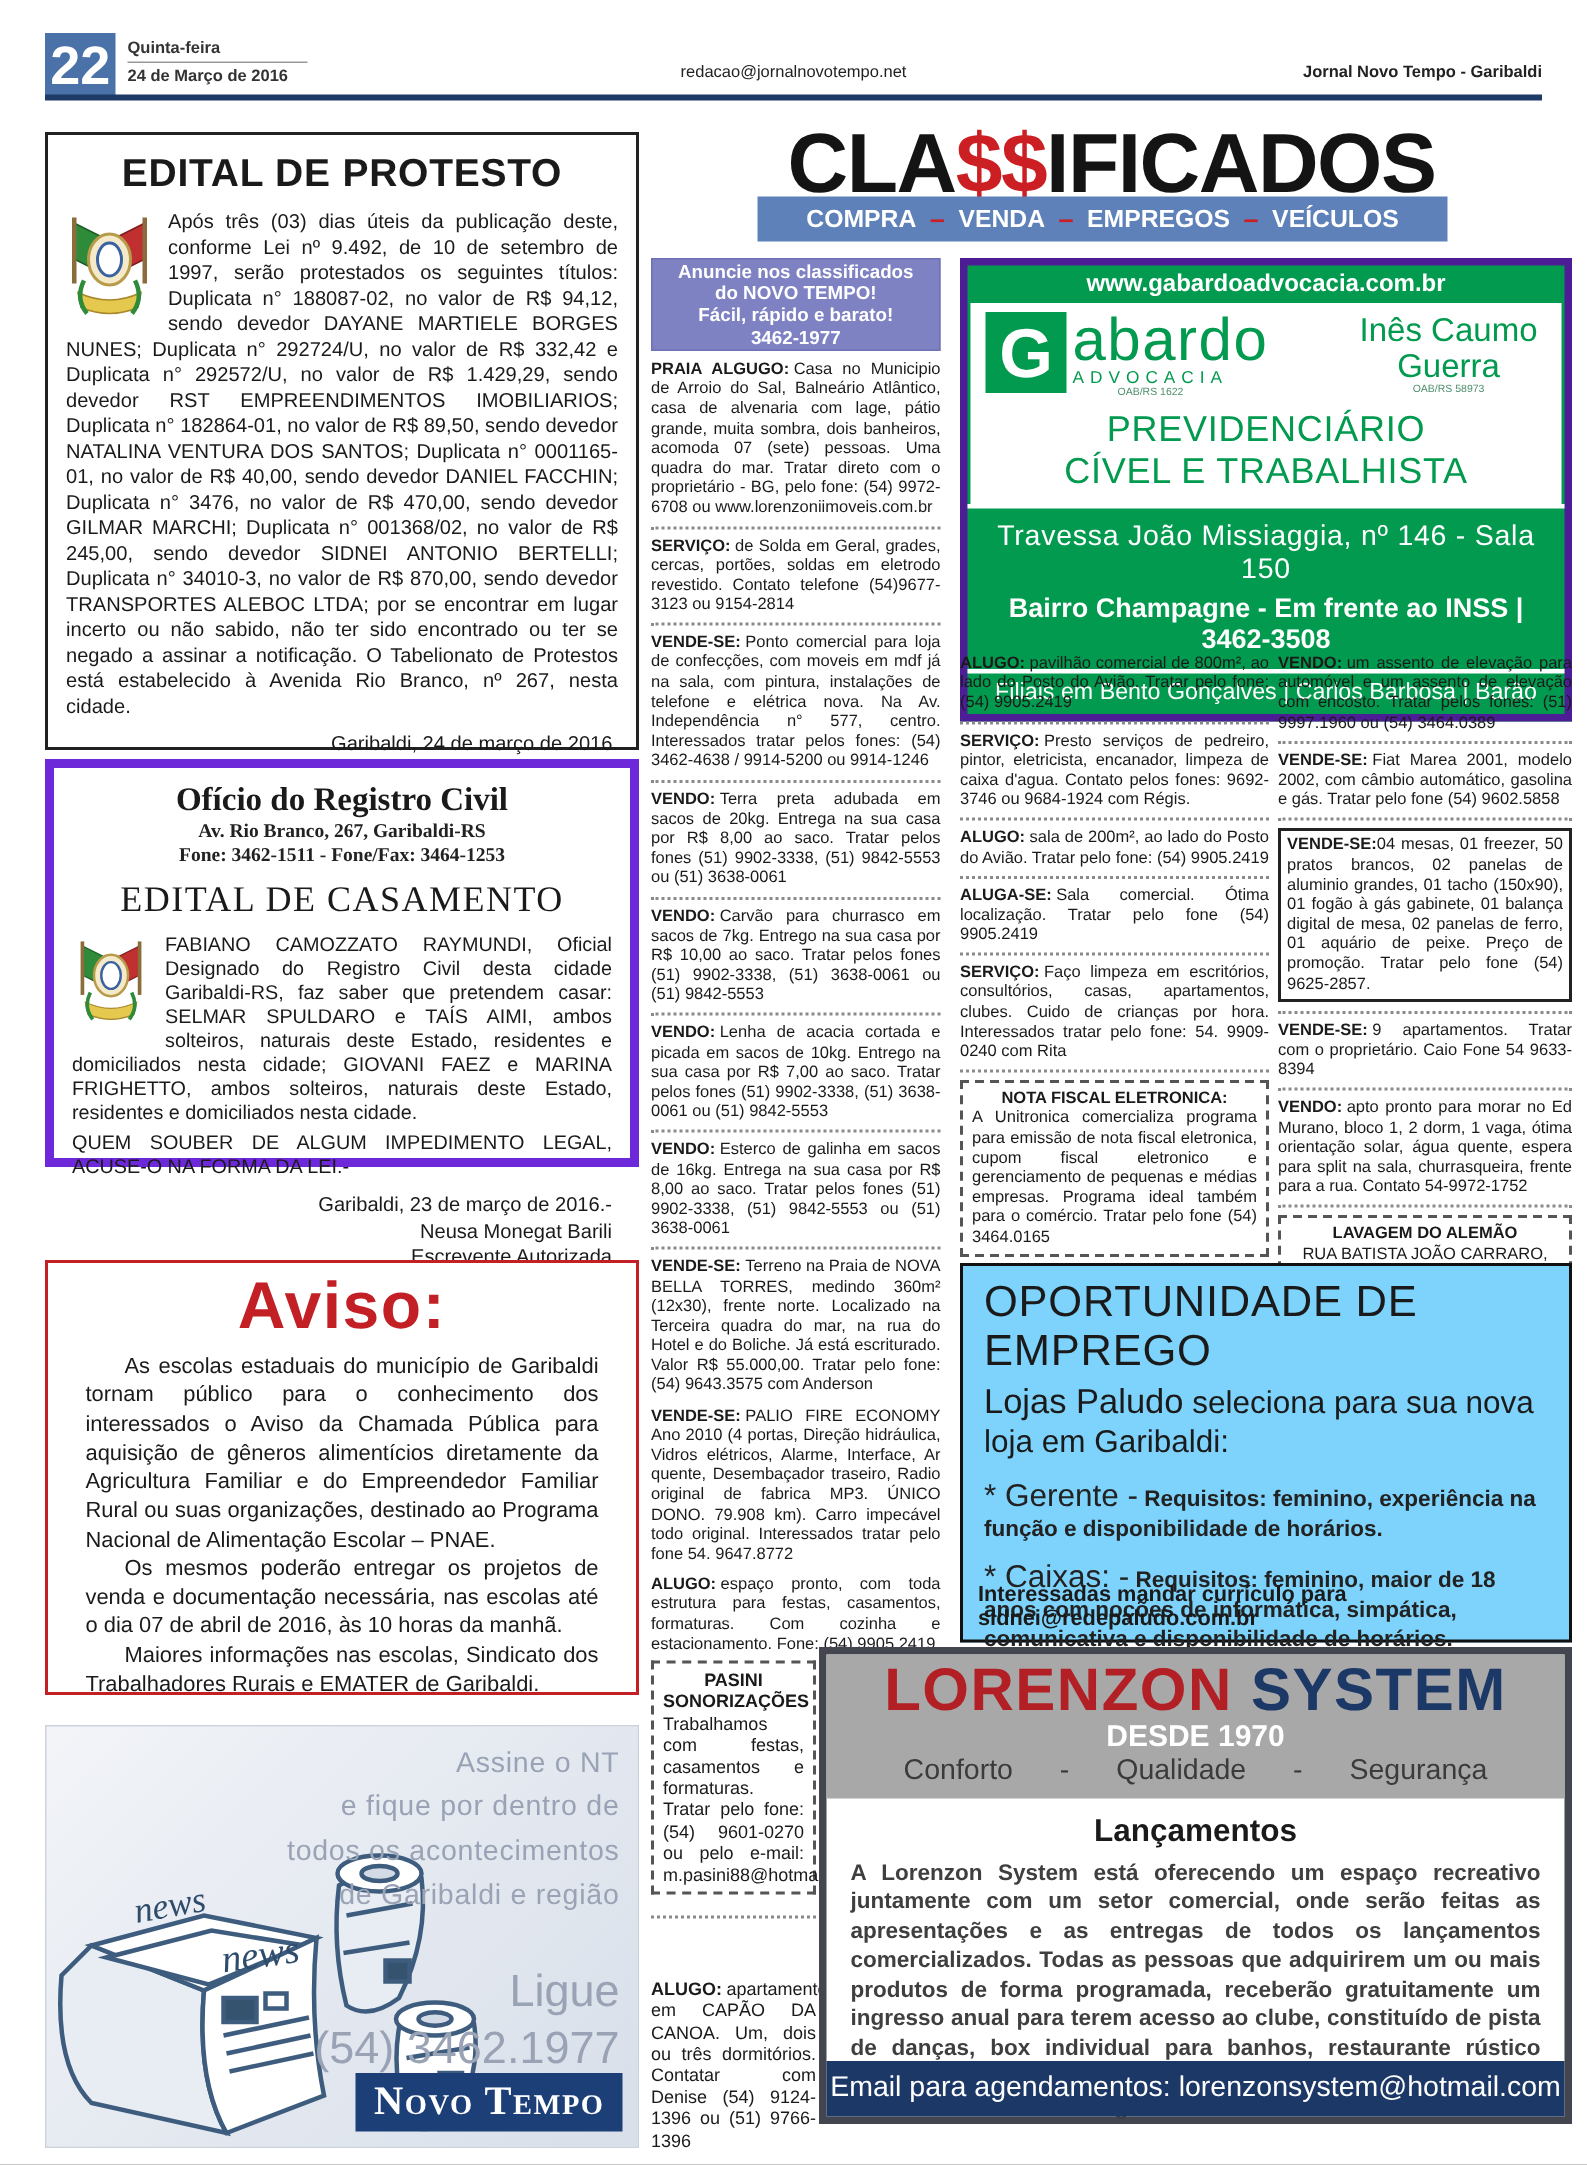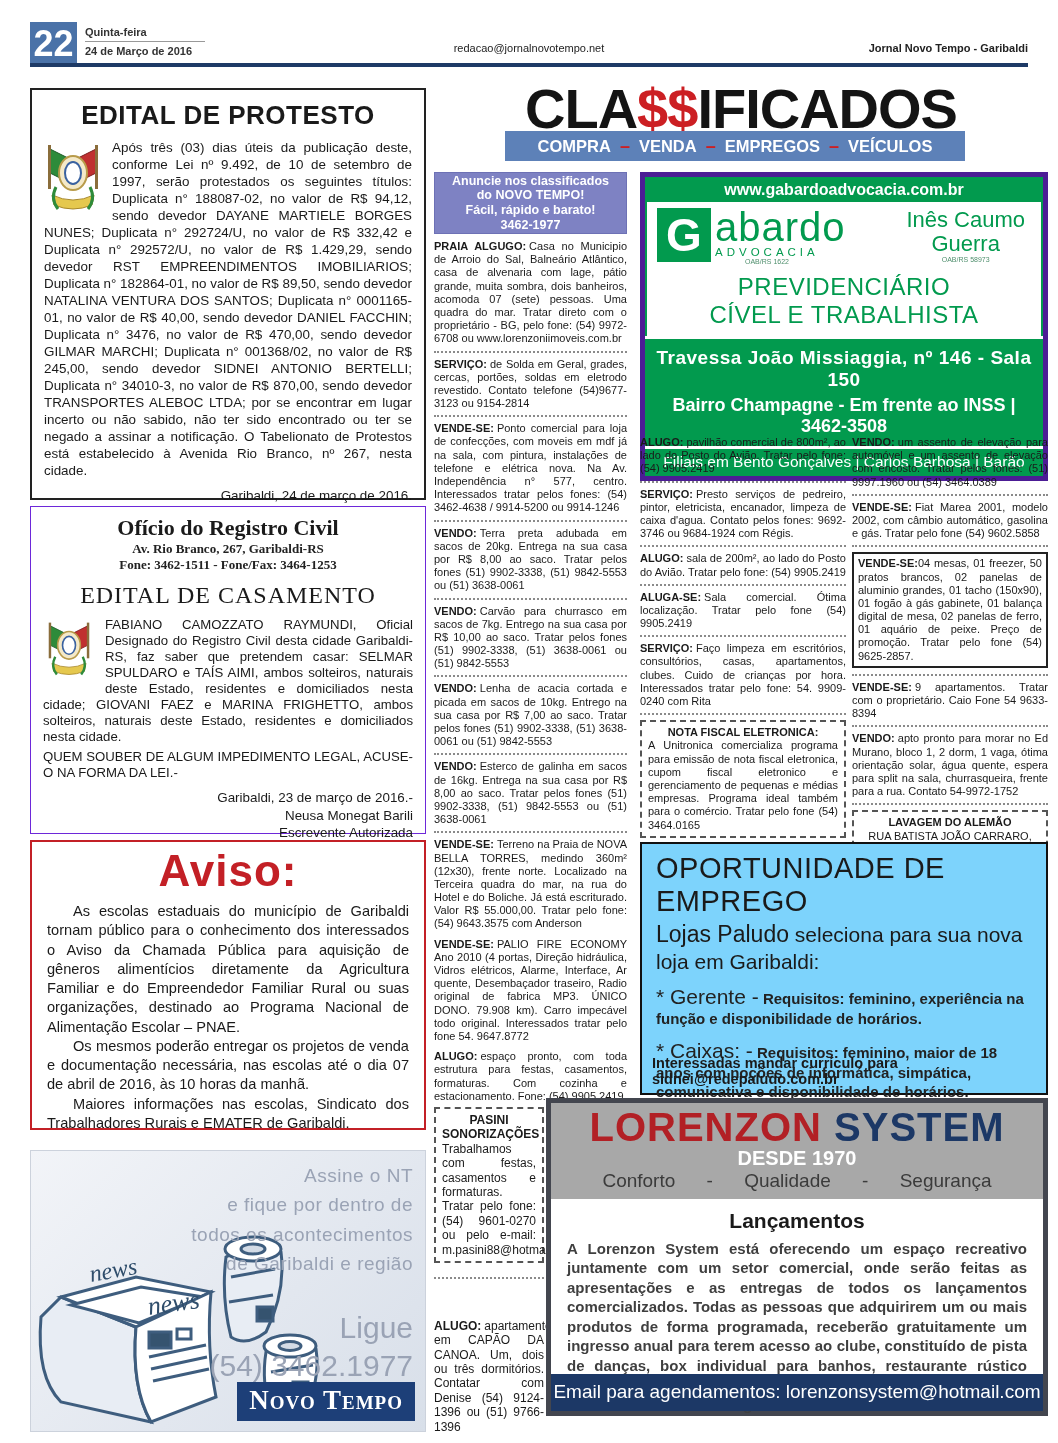--- a/index.html
+++ b/index.html
@@ -14,26 +14,26 @@
   .hdr-paper{position:absolute;right:30px;top:42px;font-size:11px;font-weight:bold;color:#222;}
   .hdr-rule{position:absolute;left:30px;right:30px;top:63px;height:4px;background:#1e3a66;}
   
   .box{position:absolute;left:30px;width:396px;box-sizing:border-box;background:#fff;}
   .protesto{top:88px;height:412px;border:2px solid #222;padding:8px 12px;}
   .protesto h2{margin:2px 0 8px;text-align:center;font-size:26px;letter-spacing:.5px;}
   .adtext{font-size:13.4px;line-height:1.27;text-align:justify;}
   .crest{float:left;width:58px;height:74px;margin:4px 10px 2px 0;}
   .indent{text-indent:38px;}
   .sig{ text-align:right;font-size:13.4px;line-height:1.3;margin-top:8px;}
-  .registro{top:506px;height:328px;border:1px solid #6d28d9;padding:6px 12px;}
+  .registro{top:506px;height:272px;border:6px solid #6d28d9;padding:6px 12px;}
   .registro .rtitle{text-align:center;font-family:"Liberation Serif",serif;font-weight:bold;font-size:22px;margin:2px 0 0;}
   .registro .raddr,.registro .rfone{text-align:center;font-family:"Liberation Serif",serif;font-size:13px;font-weight:bold;color:#222;line-height:1.25;}
   .registro .rsub{text-align:center;font-family:"Liberation Serif",serif;font-size:24px;margin:8px 0 8px;letter-spacing:1px;}
   .registro .adtext{font-size:13.2px;line-height:1.22;}
-  .aviso{top:840px;height:290px;border:2px solid #c32026;padding:4px 15px;}
+  .aviso{top:840px;height:290px;border:2px solid #c32026;padding:4px 25px;}
   .aviso h2{text-align:center;color:#c32026;font-size:44px;margin:0 0 6px;font-weight:900;letter-spacing:1px;}
   .aviso p{margin:0;font-size:14.6px;line-height:1.32;text-align:justify;text-indent:26px;}
   
   .assine{top:1150px;height:282px;border:1px solid #ccd2dc;background:linear-gradient(135deg,#f2f4f8 0%,#e2e7ef 60%,#d8dfe9 100%);}
   .assine .lines{position:absolute;top:10px;right:12px;text-align:right;color:#9aa3b5;font-size:19px;line-height:1.55;letter-spacing:.5px;}
   .assine .ligue{position:absolute;right:12px;top:158px;text-align:right;color:#9aa3b5;font-size:30px;line-height:1.25;padding-left:40px;}
   .assine .brand{position:absolute;right:10px;bottom:10px;background:#1d3f78;color:#fff;padding:3px 12px 5px;
                  font-family:"Liberation Serif",serif;font-variant:small-caps;font-weight:bold;font-size:27px;letter-spacing:1px;}
   .assine svg{position:absolute;left:0;bottom:4px;}
   
@@ -68,21 +68,21 @@
          display:flex;align-items:center;justify-content:center;font-family:"Liberation Sans",sans-serif;}
   .gab-word{margin-left:4px;color:#029a4e;}
   .gab-word .w{font-size:40px;line-height:.95;letter-spacing:1px;}
   .gab-word .adv{font-size:11.5px;letter-spacing:4px;margin-top:0;}
   .gab-word .oab{font-size:7px;color:#4f8f6d;margin-left:30px;}
   .gab-partner{text-align:center;color:#029a4e;margin-right:6px;}
   .gab-partner .n{font-size:22px;line-height:1.1;}
   .gab-partner .oab{font-size:7px;color:#4f8f6d;}
   .gab-areas{text-align:center;color:#029a4e;font-size:24px;line-height:1.15;margin-top:8px;letter-spacing:.5px;}
   .gab-band{border-top:3px solid #fff;color:#fff;text-align:center;padding:8px 4px 9px;}
-  .gab-band .a1{font-size:19px;font-weight:bold;letter-spacing:.5px;}
+  .gab-band .a1{font-size:19px;font-weight:normal;letter-spacing:.5px;}
   .gab-band .a2{font-size:18px;font-weight:bold;margin-top:4px;}
   .gab-filiais{border-top:3px solid #fff;color:#fff;text-align:center;font-size:15.5px;padding:4px 0 5px;}
   
   .oport{position:absolute;left:640px;top:842px;width:408px;height:253px;box-sizing:border-box;
          border:2px solid #111;padding:8px 14px;background:#7dd3fc;}
   .oport .t{font-size:29px;letter-spacing:.5px;margin:0 0 2px;font-weight:normal;}
   .oport .intro{font-size:21px;line-height:1.25;}
   .oport .intro .b{font-size:23px;}
   .oport .item{margin-top:9px;font-size:15px;font-weight:bold;color:#222;line-height:1.25;}
   .oport .item .role{font-size:21px;font-weight:normal;}

